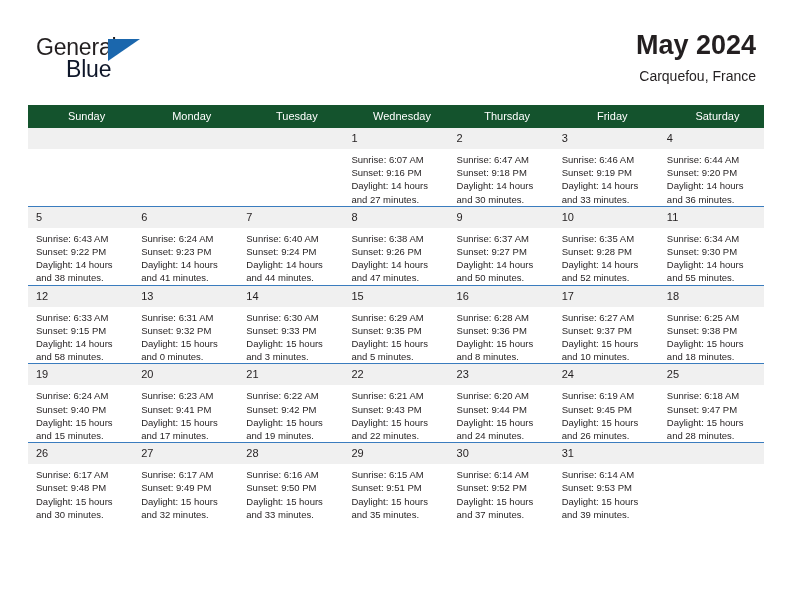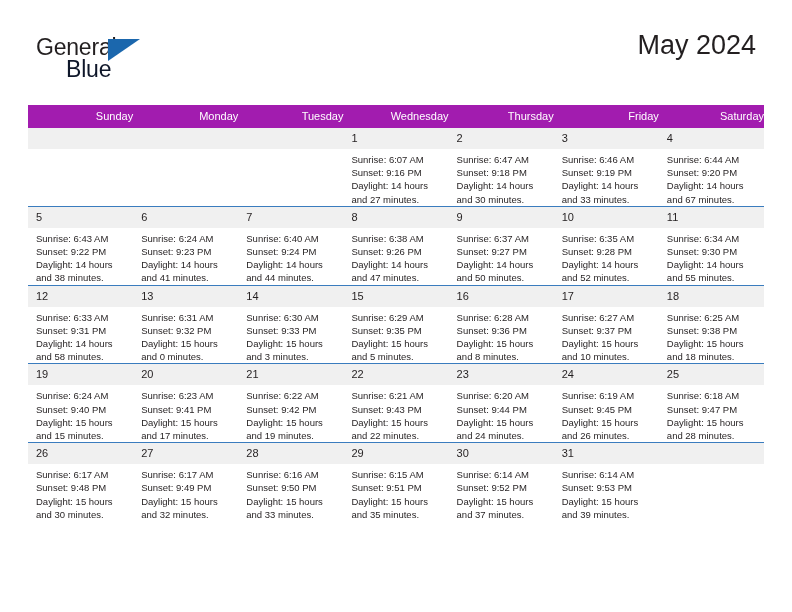--- a/index.html
+++ b/index.html
@@ -67,21 +67,21 @@
   }
 
   .title-block {
     position: absolute;
     right: 8px;
     top: 0;
     text-align: right;
   }
   .cal-title {
     font-size: 27px;
-    font-weight: normal;
+    font-weight: bold;
     color: #231f20;
     line-height: 34px;
     white-space: nowrap;
   }
   .cal-subtitle {
     font-size: 14px;
     color: #231f20;
     line-height: 22px;
     margin-top: 3px;
     white-space: nowrap;
@@ -90,25 +90,25 @@
   
   .calendar {
     position: absolute;
     left: 28px;
     top: 105px;
     width: 736px;
     border-collapse: collapse;
     table-layout: fixed;
   }
   .calendar th {
-    background: #a21caf;
+    background: #14532d;
     color: #ffffff;
     font-weight: normal;
     font-size: 11px;
-    text-align: right;
+    text-align: center;
     padding: 5px 0 5px 12px;
     height: 13px;
     line-height: 13px;
     border: none;
   }
   .calendar td {
     vertical-align: top;
     padding: 0;
     border: none;
     border-top: 1.5px solid #3a7cbe;
@@ -153,20 +153,21 @@
   <div class="header">
 
     <div class="brand">
       <span class="brand-general">General</span>
       <span class="brand-triangle"></span>
       <span class="brand-blue">Blue</span>
     </div>
 
     <div class="title-block">
       <div class="cal-title">May 2024</div>
+      <div class="cal-subtitle">Carquefou, France</div>
     </div>
 
   </div>
 
   <table class="calendar">
     <thead>
       <tr>
         <th>Sunday</th>
         <th>Monday</th>
         <th>Tuesday</th>
@@ -232,21 +233,21 @@
             <div class="cell-line">Daylight: 14 hours</div>
             <div class="cell-line">and 33 minutes.</div>
           </div>
         </td>
         <td>
           <span class="daynum">4</span>
           <div class="cell-body">
             <div class="cell-line">Sunrise: 6:44 AM</div>
             <div class="cell-line">Sunset: 9:20 PM</div>
             <div class="cell-line">Daylight: 14 hours</div>
-            <div class="cell-line">and 67 minutes.</div>
+            <div class="cell-line">and 36 minutes.</div>
           </div>
         </td>
       </tr>
 
       <tr>
         <td>
           <span class="daynum">5</span>
           <div class="cell-body">
             <div class="cell-line">Sunrise: 6:43 AM</div>
             <div class="cell-line">Sunset: 9:22 PM</div>
@@ -308,21 +309,21 @@
             <div class="cell-line">and 55 minutes.</div>
           </div>
         </td>
       </tr>
 
       <tr>
         <td>
           <span class="daynum">12</span>
           <div class="cell-body">
             <div class="cell-line">Sunrise: 6:33 AM</div>
-            <div class="cell-line">Sunset: 9:31 PM</div>
+            <div class="cell-line">Sunset: 9:15 PM</div>
             <div class="cell-line">Daylight: 14 hours</div>
             <div class="cell-line">and 58 minutes.</div>
           </div>
         </td>
         <td>
           <span class="daynum">13</span>
           <div class="cell-body">
             <div class="cell-line">Sunrise: 6:31 AM</div>
             <div class="cell-line">Sunset: 9:32 PM</div>
             <div class="cell-line">Daylight: 15 hours</div>

